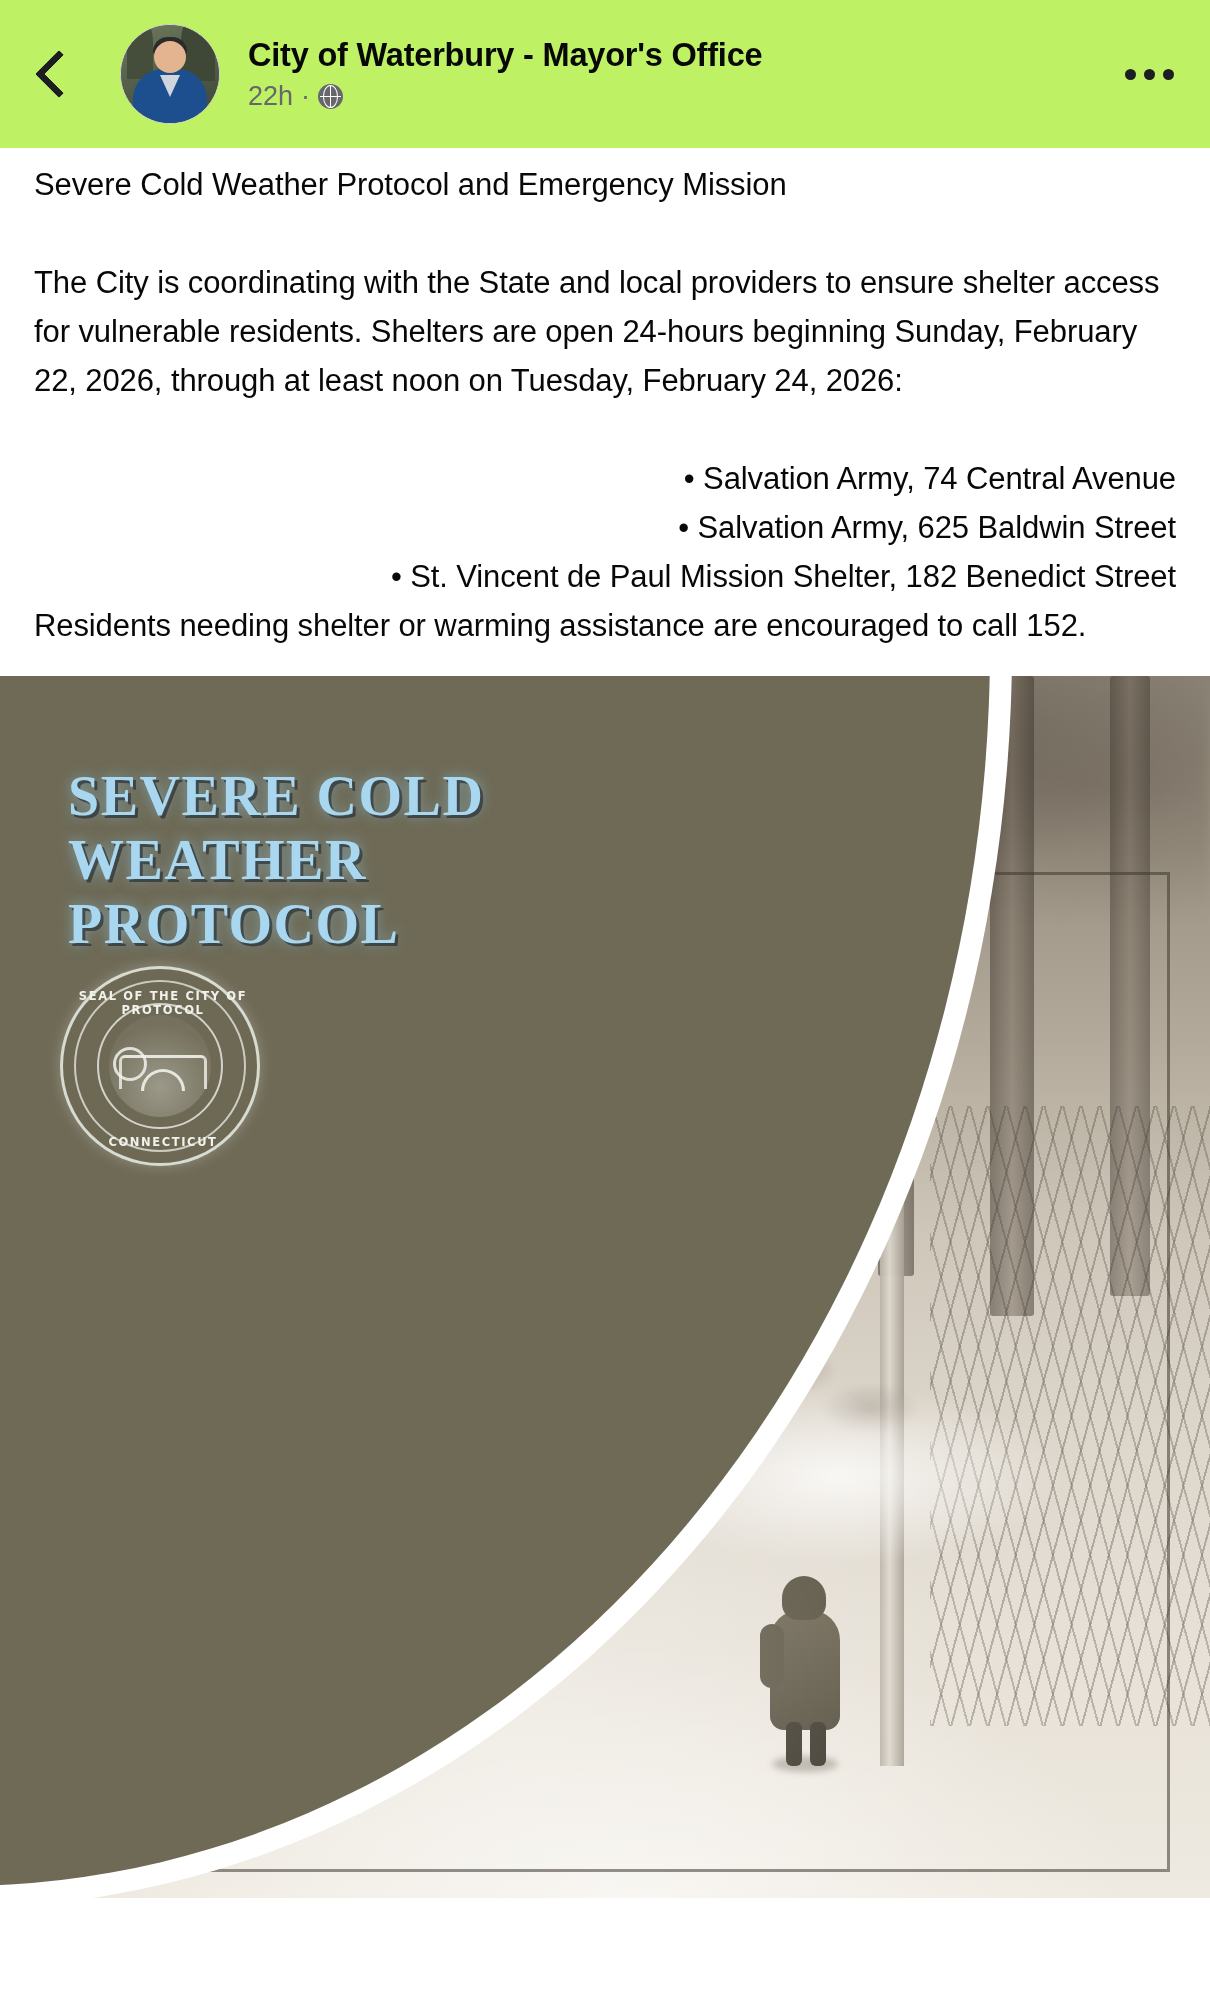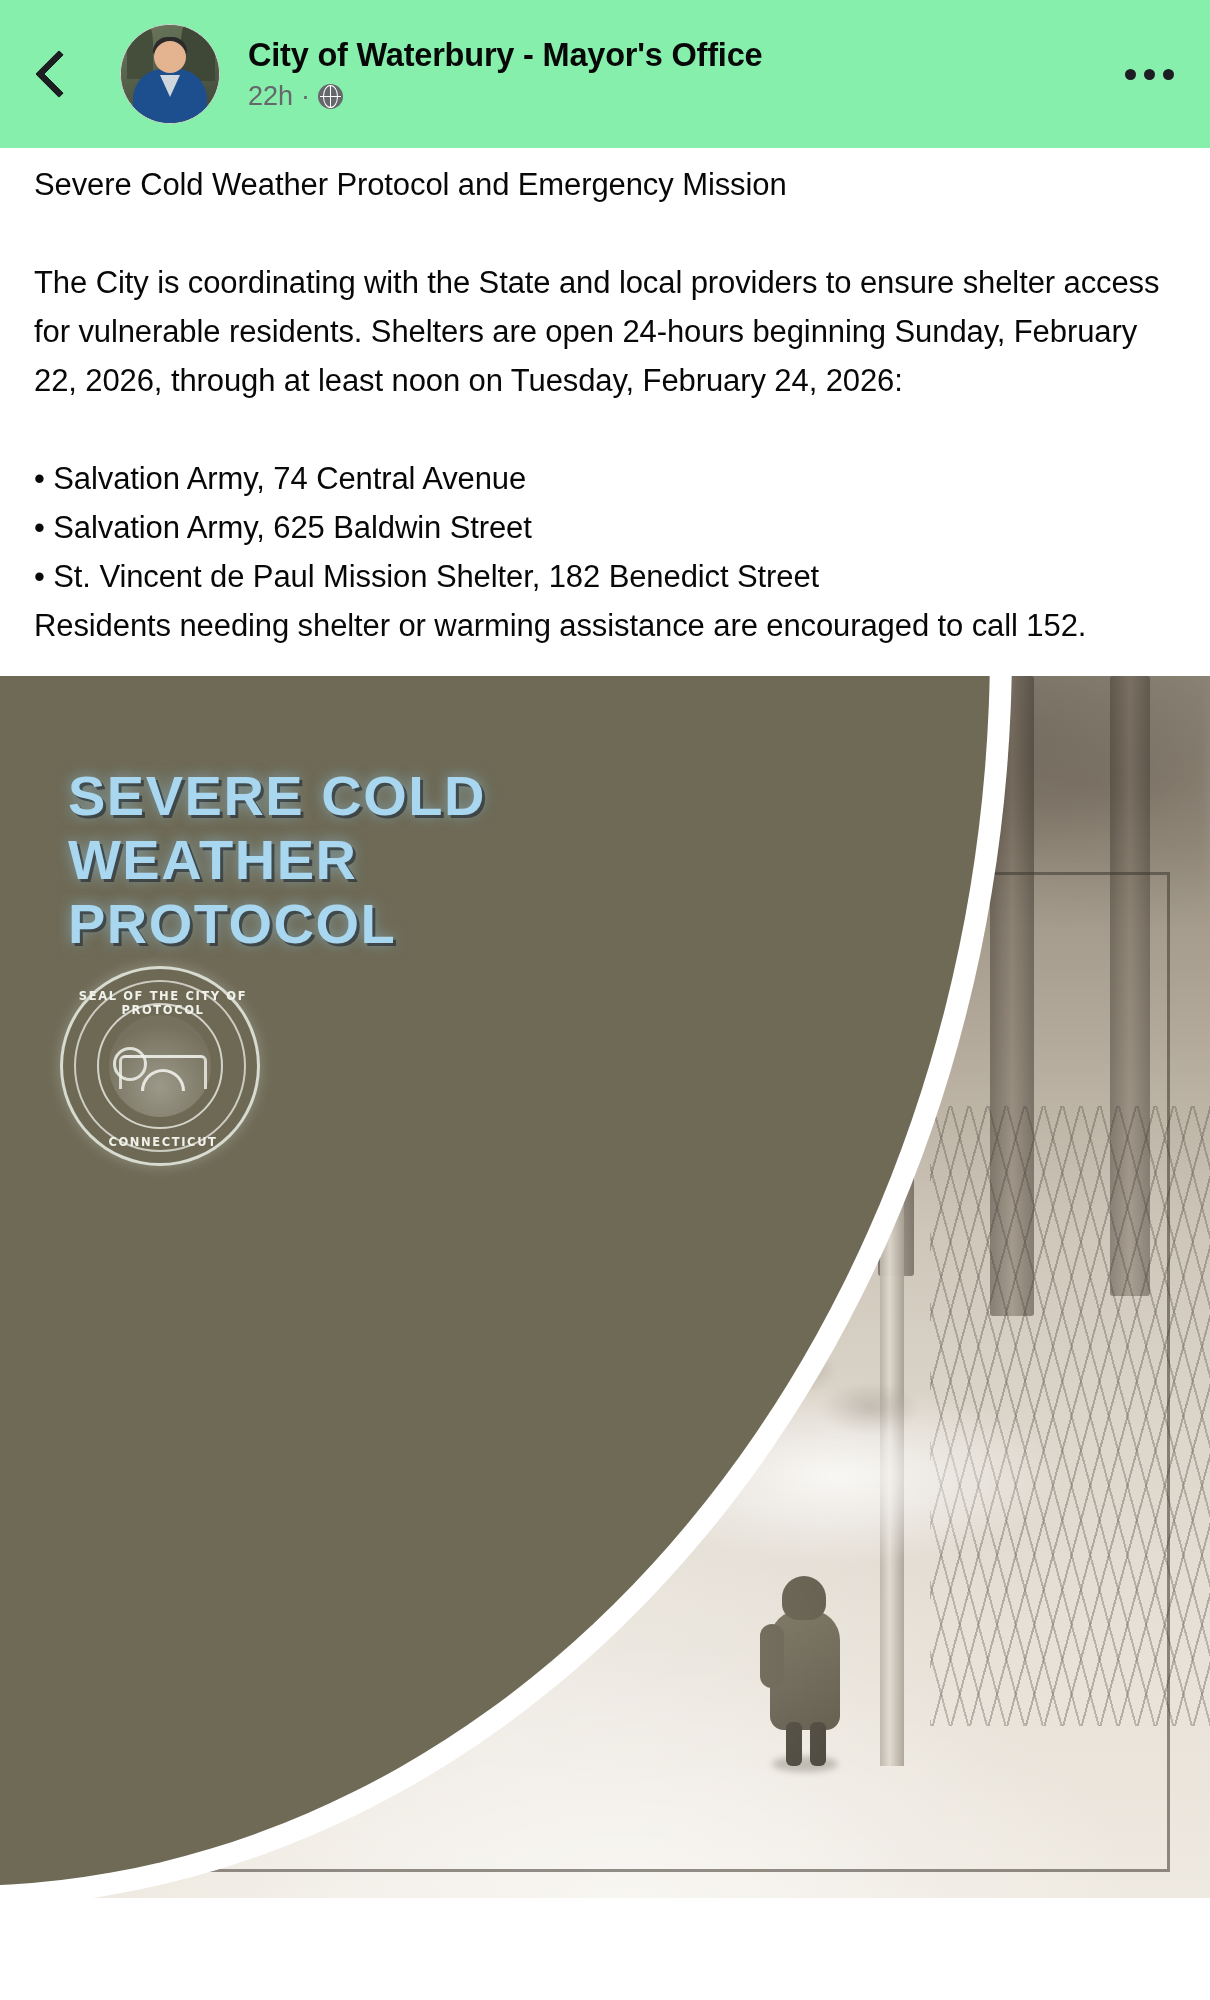--- a/index.html
+++ b/index.html
@@ -17,21 +17,21 @@
     background: #ffffff;
     overflow: hidden;
   }
 
   
   .post-header {
     display: flex;
     align-items: center;
     height: 148px;
     padding: 0 26px 0 28px;
-    background: #86efac;
+    background: #bef264;
   }
   .back-btn {
     width: 62px;
     flex: 0 0 62px;
     display: flex;
     align-items: center;
     justify-content: center;
     cursor: pointer;
   }
   .back-chevron {
@@ -147,21 +147,21 @@
   
   .post-body {
     padding: 12px 34px 26px 34px;
     font-size: 31px;
     line-height: 49px;
     color: #080809;
     letter-spacing: -0.1px;
   }
   .post-body p { margin: 0; }
   .para-gap { height: 49px; }
-  .list-line { white-space: nowrap; }
+  .list-line { white-space: nowrap; text-align: right; }
 
   
   .post-image {
     position: relative;
     width: 1210px;
     height: 1222px;
     overflow: hidden;
     background: #b9b2a6;
   }
   
@@ -334,21 +334,21 @@
     top: 88px;
     width: 600px;
     font-size: 56px;
     line-height: 64px;
     font-weight: 800;
     letter-spacing: 1.5px;
     color: #a9d7f0;
     text-shadow:
       3px 3px 0 rgba(20,30,40,0.55),
       0 0 14px rgba(150,210,240,0.55);
-    font-family: Liberation Sans, sans-serif;
+    font-family: Liberation Serif, serif;
   }
 
   .seal {
     position: absolute;
     left: 60px;
     top: 290px;
     width: 200px;
     height: 200px;
     border-radius: 50%;
     border: 3px solid rgba(235,238,230,0.85);

